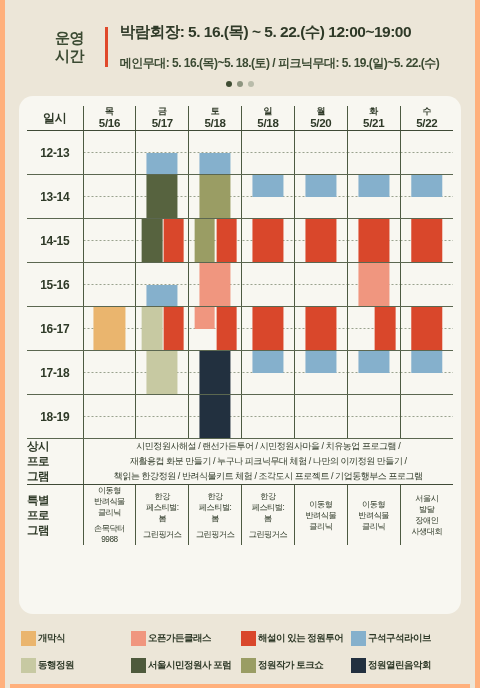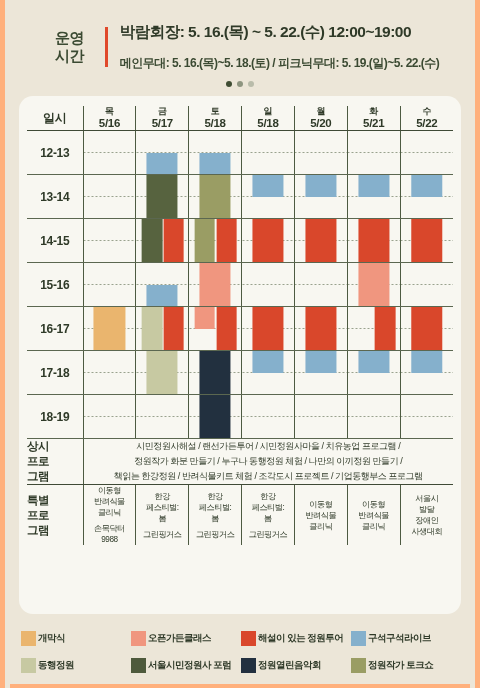--- a/index.html
+++ b/index.html
@@ -401,21 +401,21 @@
           <td class="slot"></td>
         </tr>
         <tr class="always">
           <td class="prog-label">
             <div>상시</div>
             <div>프로</div>
             <div>그램</div>
           </td>
           <td class="always-body" colspan="7">
             <div>시민정원사해설 / 랜선가든투어 / 시민정원사마을 / 치유농업 프로그램 /</div>
-            <div>정원작가 화분 만들기 / 누구나 동행정원 체험 / 나만의 이끼정원 만들기 /</div>
+            <div>재활용컵 화분 만들기 / 누구나 피크닉무대 체험 / 나만의 이끼정원 만들기 /</div>
             <div>책읽는 한강정원 / 반려식물키트 체험 / 조각도시 프로젝트 / 기업동행부스 프로그램</div>
           </td>
         </tr>
         <tr class="special">
           <td class="prog-label">
             <div>특별</div>
             <div>프로</div>
             <div>그램</div>
           </td>
           <td class="special-cell">
@@ -491,22 +491,22 @@
     </div>
     <div class="legend-item">
       <span class="swatch" style="background: rgb(199, 201, 162);"></span>
       <span class="legend-text">동행정원</span>
     </div>
     <div class="legend-item">
       <span class="swatch" style="background: rgb(78, 90, 60);"></span>
       <span class="legend-text">서울시민정원사 포럼</span>
     </div>
     <div class="legend-item">
+      <span class="swatch" style="background: rgb(154, 157, 100);"></span>
+      <span class="legend-text">정원작가 토크쇼</span>
+    </div>
+    <div class="legend-item">
       <span class="swatch" style="background: rgb(34, 48, 63);"></span>
       <span class="legend-text">정원열린음악회</span>
     </div>
-    <div class="legend-item">
-      <span class="swatch" style="background: rgb(154, 157, 100);"></span>
-      <span class="legend-text">정원작가 토크쇼</span>
-    </div>
   </div>
 
 <div class="bottom-rule"></div>
 
 </body></html>

